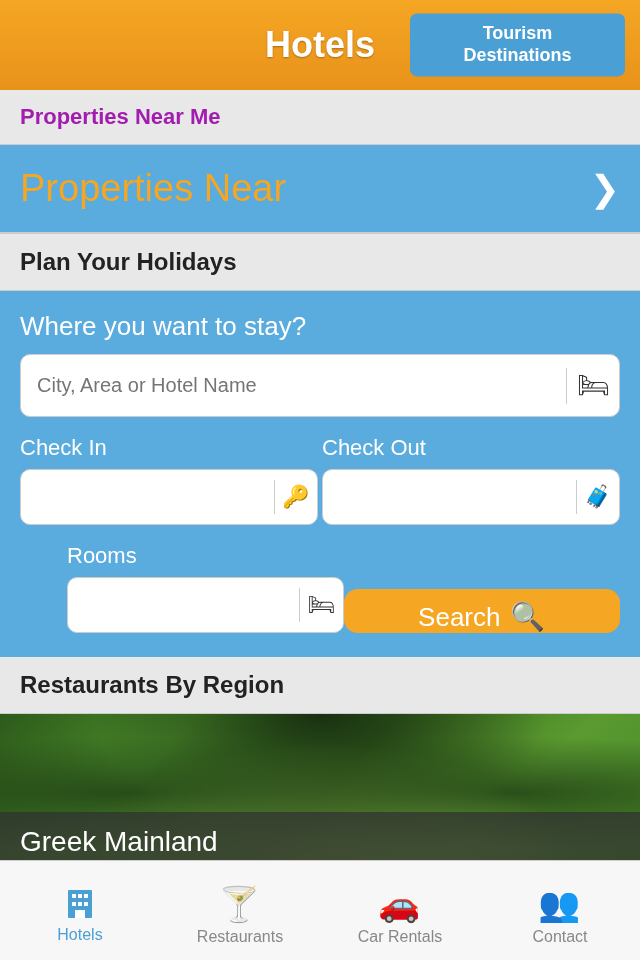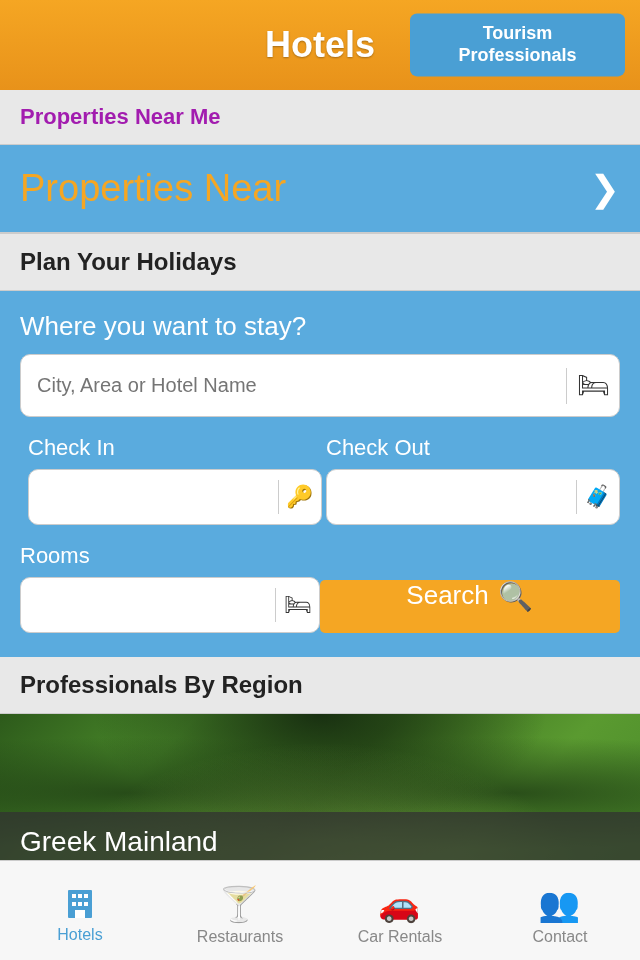--- a/index.html
+++ b/index.html
@@ -126,21 +126,20 @@
       padding-left: 10px;
       height: 36px;
       display: flex;
       align-items: center;
     }
 
     .dates-row {
       display: flex;
       gap: 4px;
       margin-bottom: 18px;
-      margin-left: 8px;
     }
     .date-group {
       flex: 1;
     }
     .date-label {
       color: white;
       font-size: 22px;
       margin-bottom: 8px;
     }
     .date-input-wrapper {
@@ -165,20 +164,21 @@
       border-left: 1px solid #ccc;
       padding-left: 8px;
       height: 34px;
       display: flex;
       align-items: center;
     }
 
     .bottom-row {
       display: flex;
       align-items: flex-end;
+      margin-left: 47px;
     }
     .rooms-group {
       flex: 1;
     }
     .rooms-label {
       color: white;
       font-size: 22px;
       margin-bottom: 8px;
     }
     .rooms-input-wrapper {
@@ -201,29 +201,29 @@
       font-size: 22px;
       color: #333;
       border-left: 1px solid #ccc;
       padding-left: 8px;
       height: 34px;
       display: flex;
       align-items: center;
     }
     .search-btn {
       flex: 1;
-      height: 53px;
+      height: 44px;
       background: #f5a623;
       border: none;
-      border-radius: 5px;
+      border-radius: 14px;
       color: white;
       font-size: 26px;
       font-weight: 500;
       display: flex;
-      align-items: flex-start;
+      align-items: flex-end;
       justify-content: center;
       gap: 10px;
       cursor: pointer;
     }
     .search-btn-icon {
       font-size: 28px;
     }
 
     
     .destinations-bar {
@@ -307,21 +307,21 @@
     
     .building-svg { width: 36px; height: 36px; }
   </style>
 </head>
 <body>
 
 <div class="header">
   <span class="header-title">Hotels</span>
   <button class="tourism-btn">
     <span>Tourism</span><br>
-    <span>Professionals</span>
+    <span>Destinations</span>
   </button>
 </div>
 
 <div class="properties-near-me-bar">
   <span>Properties Near Me</span>
 </div>
 
 <div class="properties-near-row">
   <span class="properties-near-text">Properties Near</span>
   <span class="chevron-right">❯</span>
@@ -366,21 +366,21 @@
       </div>
     </div>
     <button class="search-btn">
       <span>Search</span>
       <span class="search-btn-icon">🔍</span>
     </button>
   </div>
 </div>
 
 <div class="destinations-bar">
-  <span>Professionals By Region</span>
+  <span>Restaurants By Region</span>
 </div>
 
 <div class="region-image-container">
   <div class="region-forest-bg"></div>
   <div class="region-label">Greek Mainland</div>
 </div>
 
 <div class="tab-bar">
   <div class="tab-item active">
     <svg class="building-svg" viewBox="0 0 36 36" fill="none">

